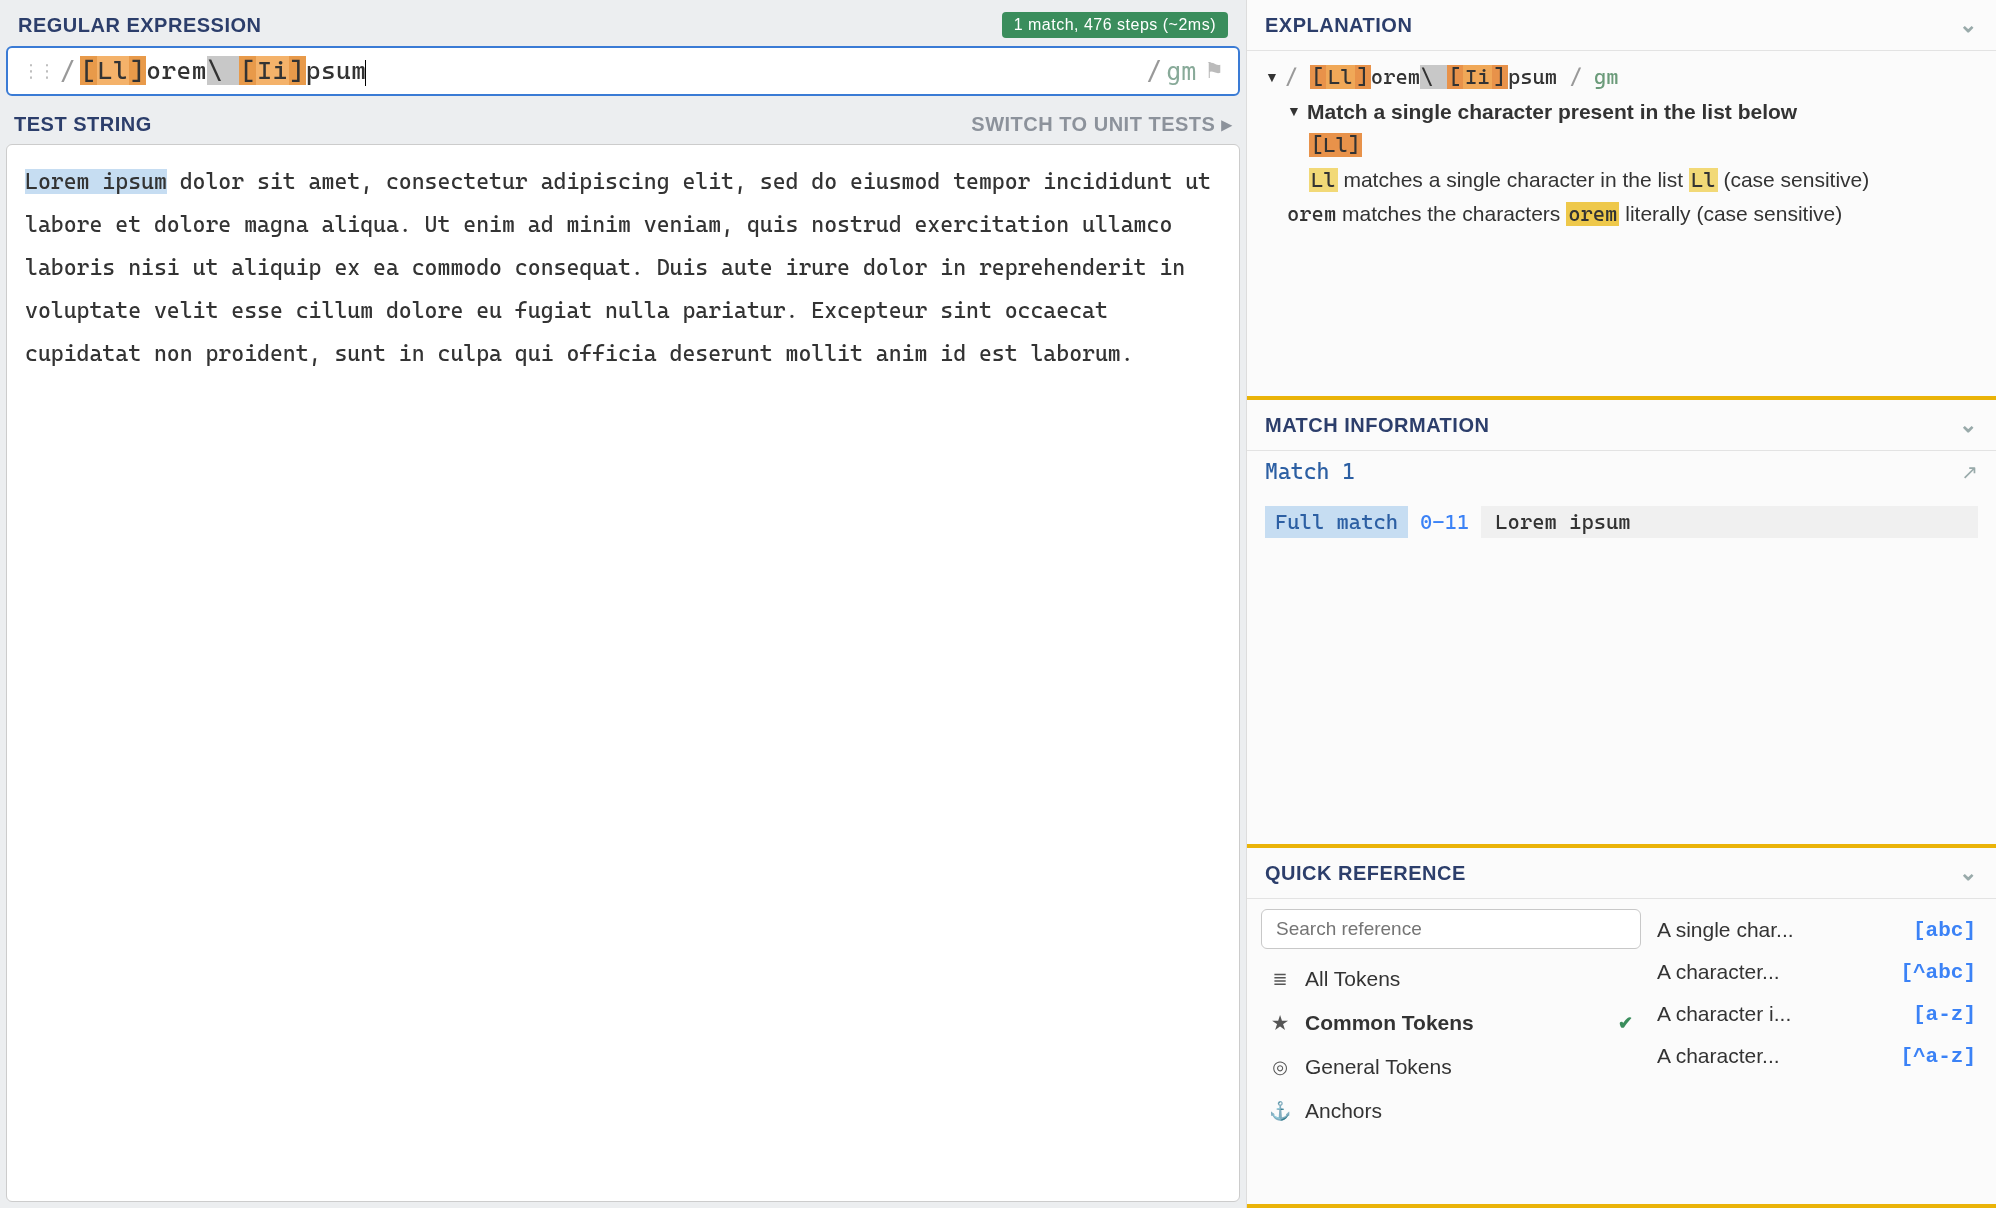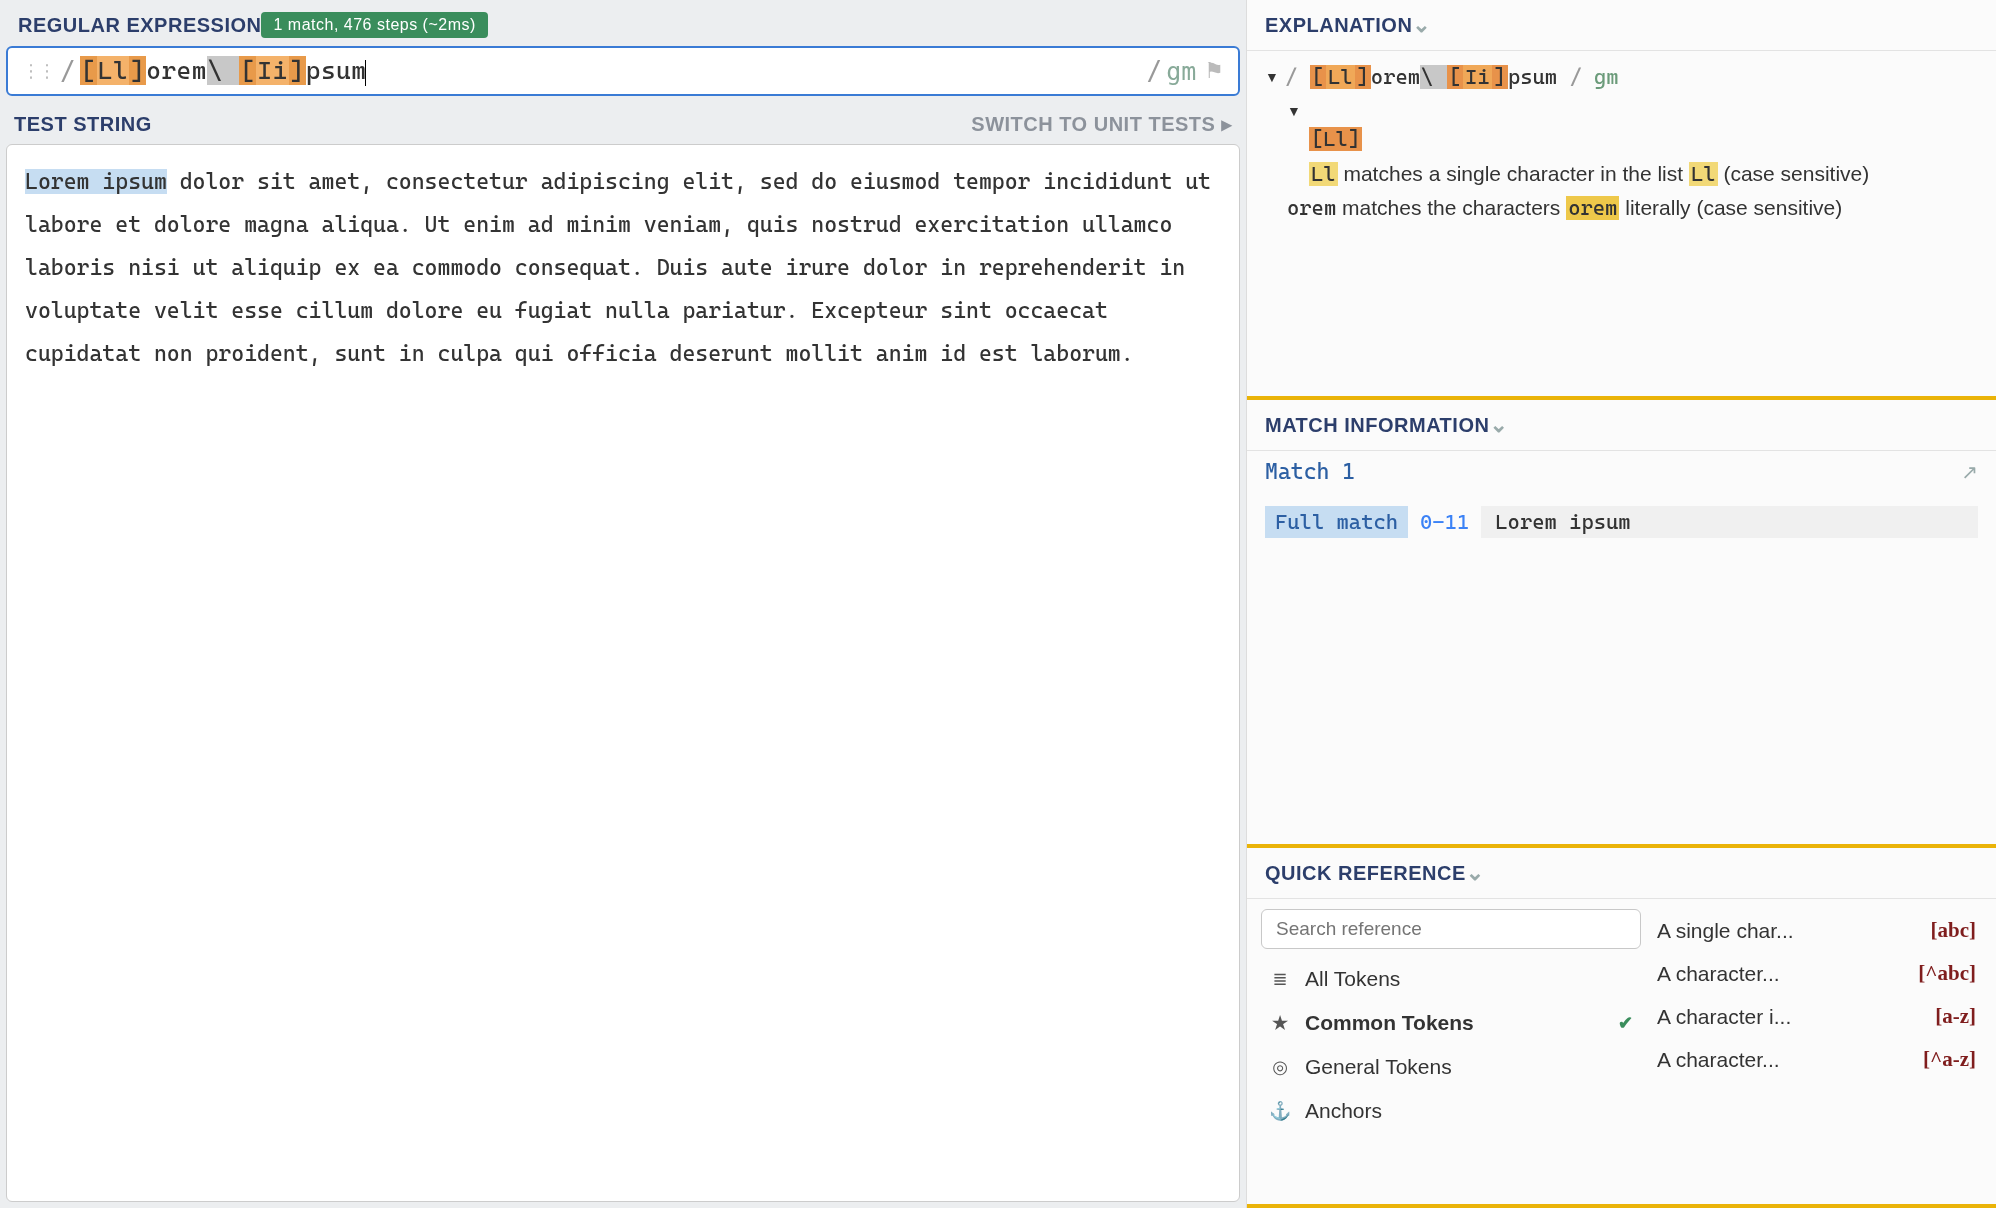--- a/index.html
+++ b/index.html
@@ -3,21 +3,21 @@
 <meta charset="utf-8">
 <style>
 * { box-sizing: border-box; margin: 0; padding: 0; }
 body { font-family: -apple-system, BlinkMacSystemFont, "Segoe UI", Helvetica, Arial, sans-serif; background: #f0f0f0; color: #333; font-size: 19px; }
 .mono { font-family: "SF Mono", Monaco, "Cascadia Code", "Roboto Mono", Consolas, monospace; }
 .app { display: flex; width: 1996px; height: 1208px; }
 .left { flex: 1; display: flex; flex-direction: column; padding: 6px; background: #eceef0; min-width: 0; }
 .right { width: 750px; display: flex; flex-direction: column; background: #fbfbfb; border-left: 1px solid #ddd; }
 
 
-.section-header { display: flex; align-items: center; padding: 6px 12px; font-size: 20px; font-weight: 700; color: #2c3e6b; letter-spacing: 0.5px; }
+.section-header { display: flex; align-items: center; justify-content: space-between; padding: 6px 12px; font-size: 20px; font-weight: 700; color: #2c3e6b; letter-spacing: 0.5px; }
 .right .section-header { padding: 12px 18px; border-bottom: 1px solid #e3e3e3; }
 
 
 .regex-box { border: 2px solid #3a7bd5; border-radius: 6px; background: #fff; display: flex; align-items: center; padding: 8px 14px; margin-top: 2px; }
 .regex-box .handle { color: #bbb; font-size: 18px; letter-spacing: -2px; margin-right: 6px; }
 .regex-box .slash { color: #999; font-size: 26px; font-family: monospace; }
 .regex-content { flex: 1; font-size: 25px; letter-spacing: 0.5px; padding: 0 4px; position: relative; }
 .regex-flags { color: #8a9; font-size: 25px; font-family: monospace; margin-left: 4px; margin-right: 8px; }
 .flag-icon { color: #bbb; font-size: 22px; }
 .hl-charclass { background: #f4b26a; padding: 0 1px; }
@@ -67,21 +67,21 @@
 .qr-body { display: flex; gap: 10px; padding: 10px 14px 0; flex: 1; min-height: 0; overflow: hidden; }
 .qr-left { width: 380px; display: flex; flex-direction: column; }
 .qr-search { border: 1px solid #c8c8c8; border-radius: 6px; padding: 8px 14px; font-size: 19px; color: #999; margin-bottom: 8px; background: #fff; }
 .qr-cat { display: flex; align-items: center; padding: 10px 8px; font-size: 21px; color: #333; gap: 14px; }
 .qr-cat.active { font-weight: 700; }
 .qr-cat .ico { width: 22px; text-align: center; color: #555; font-size: 18px; }
 .qr-cat .chk { margin-left: auto; color: #3a8d5c; font-size: 18px; }
 .qr-right { flex: 1; display: flex; flex-direction: column; overflow: hidden; }
 .qr-item { display: flex; justify-content: space-between; align-items: center; padding: 9px 6px; font-size: 21px; }
 .qr-item .desc { color: #333; white-space: nowrap; overflow: hidden; text-overflow: ellipsis; max-width: 200px; }
-.qr-item .tok { color: #7f1d1d; font-weight: 600; font-family: Liberation Serif, serif; font-size: 21px; }
+.qr-item .tok { color: #3b82f6; font-weight: 600; font-family: Liberation Mono, monospace; font-size: 21px; }
 </style>
 </head>
 <body>
 
 <div class="app">
 
   <div class="left">
     <div class="section-header">
       <span>REGULAR EXPRESSION</span>
       <span class="match-badge">1 match, 476 steps (~2ms)</span>
@@ -121,20 +121,21 @@
         <div class="tree-row">
           <span class="tree-caret">▼</span>
           <span class="mono">
             <span class="delim-slash">/ </span><span id="exp-root-tokens"><span class="hl-orange-dk">[</span><span class="hl-orange">Ll</span><span class="hl-orange-dk">]</span><span>orem</span><span class="hl-escape">\ </span><span class="hl-orange-dk">[</span><span class="hl-orange">Ii</span><span class="hl-orange-dk">]</span><span>psum</span></span><span class="delim-slash"> / </span><span class="flags-txt">gm</span>
           </span>
         </div>
 
         <div class="tree-indent">
           <div class="tree-row">
             <span class="tree-caret">▼</span>
+            <span class="bold">Match a single character present in the list below</span>
           </div>
           <div class="tree-indent">
             <span class="mono hl-orange-dk">[Ll]</span>
           </div>
           <div class="tree-indent">
             <span class="mono hl-yellow">Ll</span><span> matches a single character in the list </span><span class="mono hl-yellow">Ll</span><span> (case sensitive)</span>
           </div>
           <div style="margin-left:0">
             <span class="mono">orem</span><span> matches the characters </span><span class="mono hl-yellow2">orem</span><span> literally (case sensitive)</span>
           </div>

